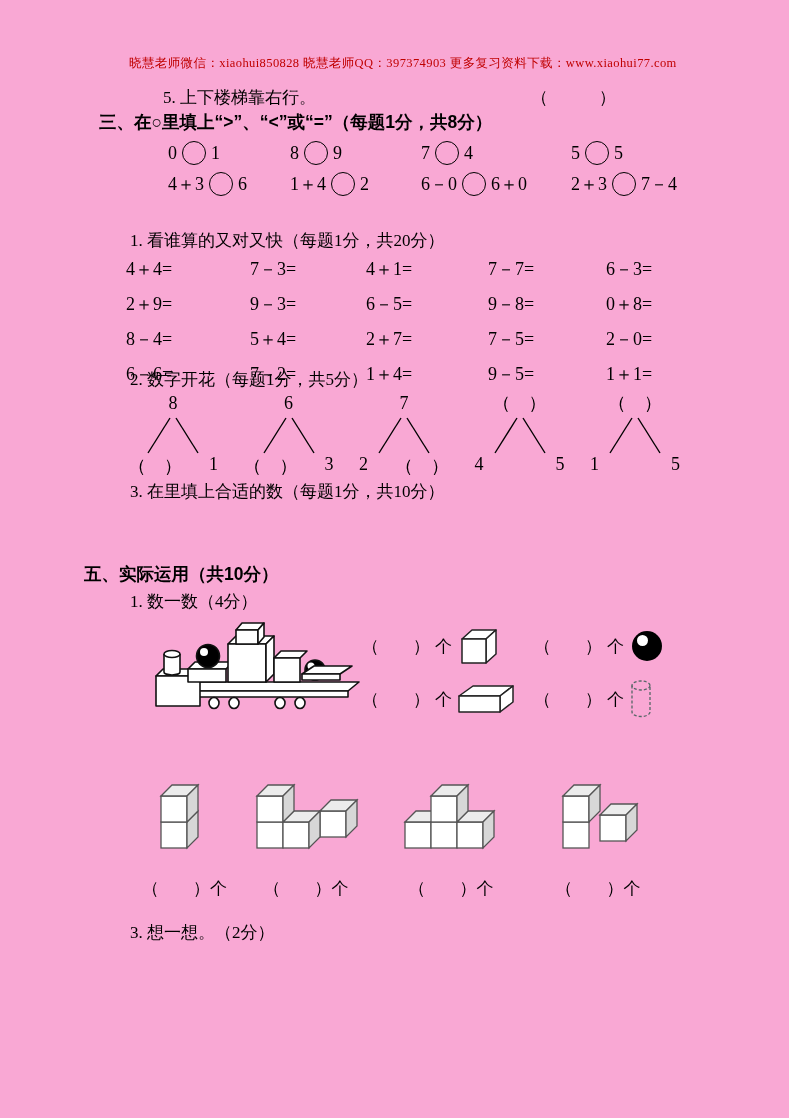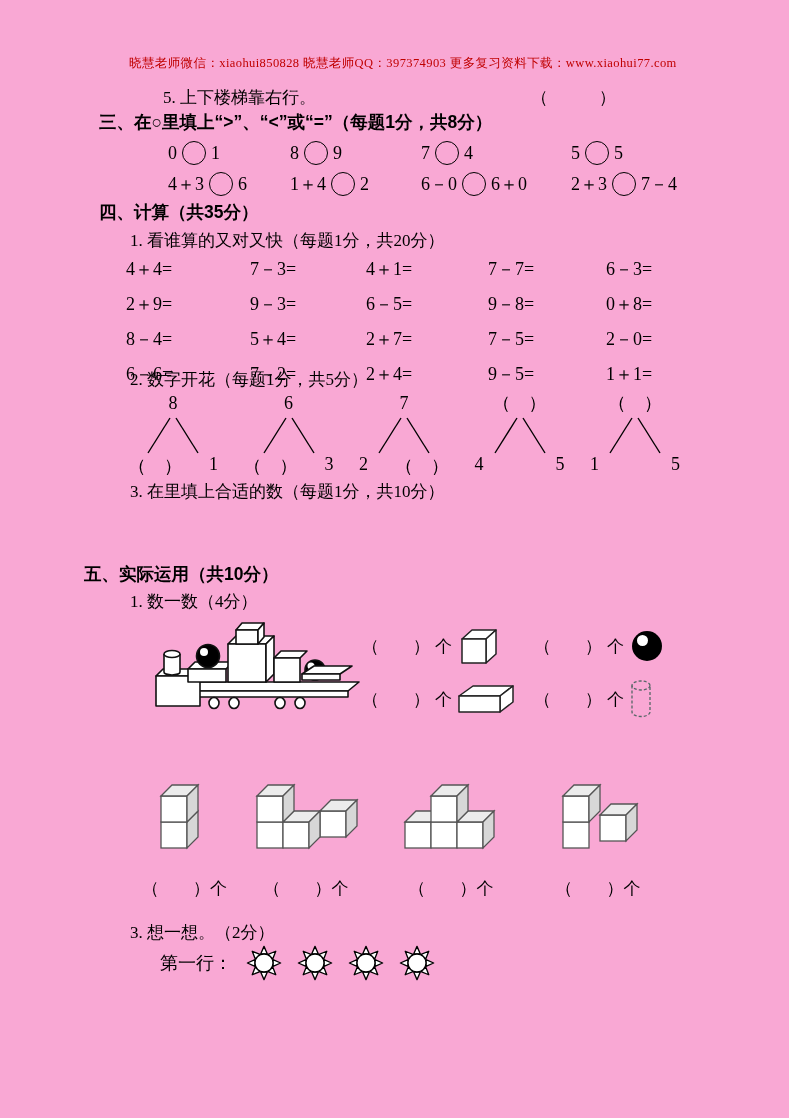--- a/index.html
+++ b/index.html
@@ -105,42 +105,41 @@
         <span>6＋0</span>
       </span>
       <span class="cmp-item">
         <span>2＋3</span>
         <span class="circle"></span>
         <span>7－4</span>
       </span>
     </div>
   </div>
 
-  <div class="abs sec-title" style="left:99px;top:200px;">四、计算（共35分）</div>
   <div class="abs sub-title" style="left:130px;top:229px;">1. 看谁算的又对又快（每题1分，共20分）</div>
 
   <div class="abs calc-grid" style="left:126px;top:257px;">
     <span>4＋4=</span>
     <span>7－3=</span>
     <span>4＋1=</span>
     <span>7－7=</span>
     <span>6－3=</span>
     <span>2＋9=</span>
     <span>9－3=</span>
     <span>6－5=</span>
     <span>9－8=</span>
     <span>0＋8=</span>
     <span>8－4=</span>
     <span>5＋4=</span>
     <span>2＋7=</span>
     <span>7－5=</span>
     <span>2－0=</span>
     <span>6－6=</span>
     <span>7－2=</span>
-    <span>2＋4=</span>
+    <span>1＋4=</span>
     <span>9－5=</span>
     <span>1＋1=</span>
   </div>
 
   <div class="abs sub-title" style="left:130px;top:368px;">2. 数字开花（每题1分，共5分）</div>
 
   <div class="abs trees" style="left:126px;top:392px;">
     <div class="tree">
       <div class="tree-top">8</div>
       <svg class="tree-lines" viewBox="0 0 64 38">
@@ -343,29 +342,14 @@
         <path d="M-3.5,-9.5 L0,-17.5 L3.5,-9.5 Z" transform="rotate(90)"></path>
         <path d="M-3.5,-9.5 L0,-17.5 L3.5,-9.5 Z" transform="rotate(135)"></path>
         <path d="M-3.5,-9.5 L0,-17.5 L3.5,-9.5 Z" transform="rotate(180)"></path>
         <path d="M-3.5,-9.5 L0,-17.5 L3.5,-9.5 Z" transform="rotate(225)"></path>
         <path d="M-3.5,-9.5 L0,-17.5 L3.5,-9.5 Z" transform="rotate(270)"></path>
         <path d="M-3.5,-9.5 L0,-17.5 L3.5,-9.5 Z" transform="rotate(315)"></path>
         <circle cx="0" cy="0" r="9.5"></circle>
       </g>
     </symbol>
   </svg>
-  <div class="abs sun-row" style="left:160px;top:944px;">
-    <span>第一行：</span>
-    <svg class="sun">
-        <use href="#sun" xlink:href="#sun"></use>
-      </svg>
-    <svg class="sun">
-        <use href="#sun" xlink:href="#sun"></use>
-      </svg>
-    <svg class="sun">
-        <use href="#sun" xlink:href="#sun"></use>
-      </svg>
-    <svg class="sun">
-        <use href="#sun" xlink:href="#sun"></use>
-      </svg>
-  </div>
 
 </div>
 
 </body></html>

